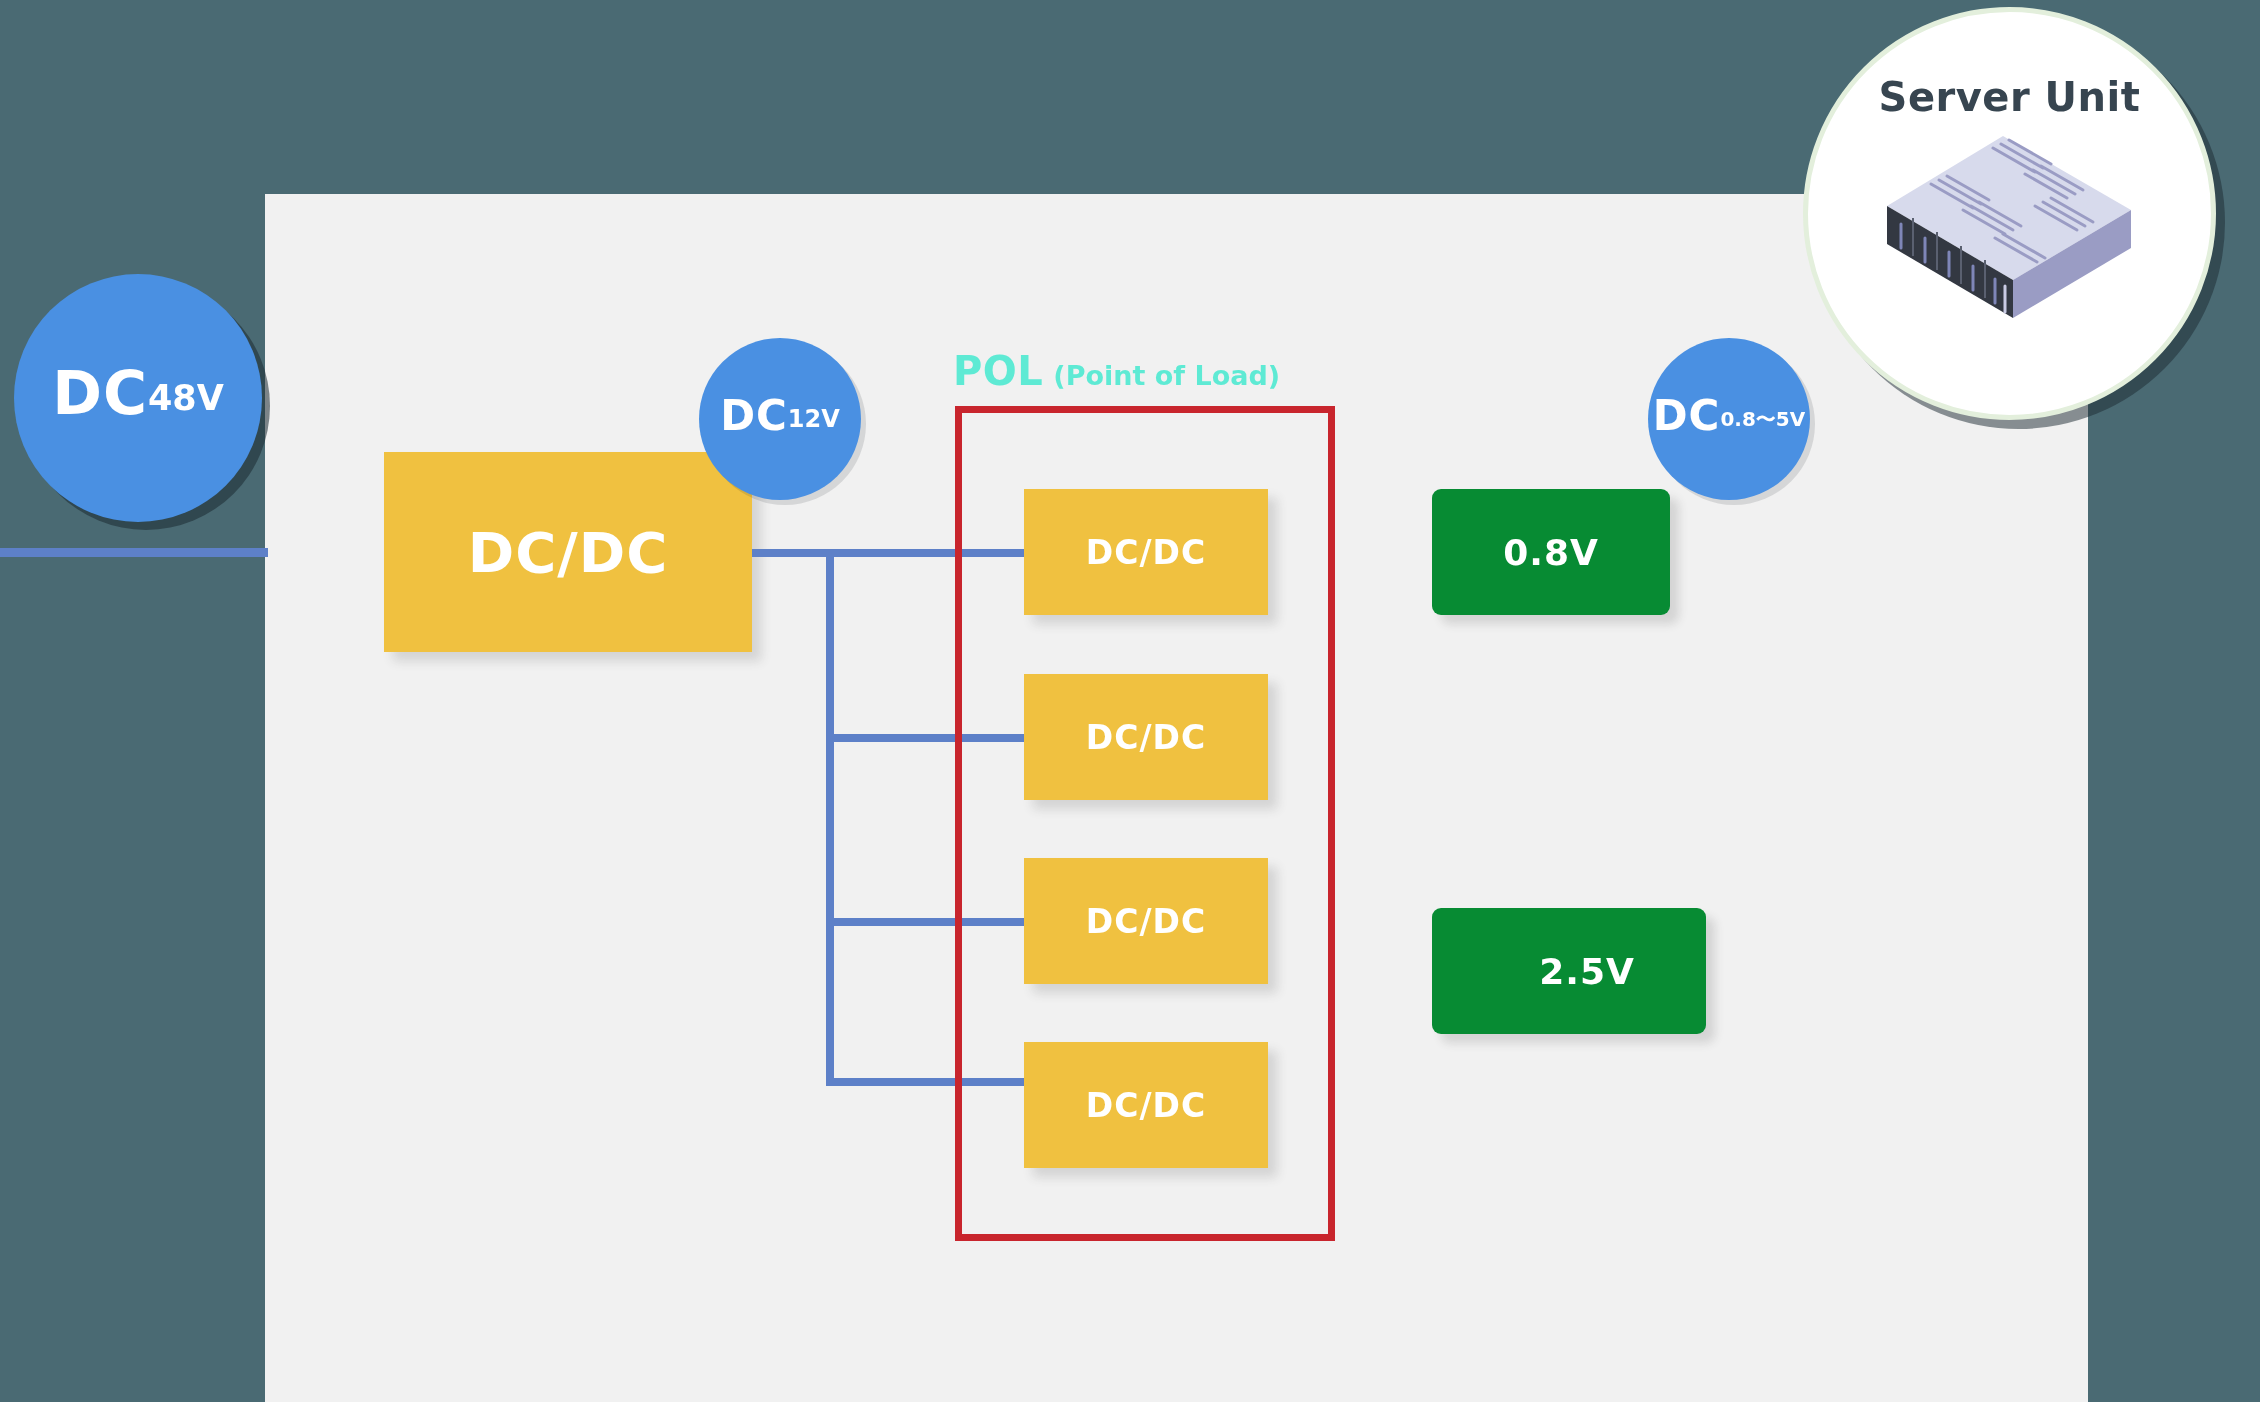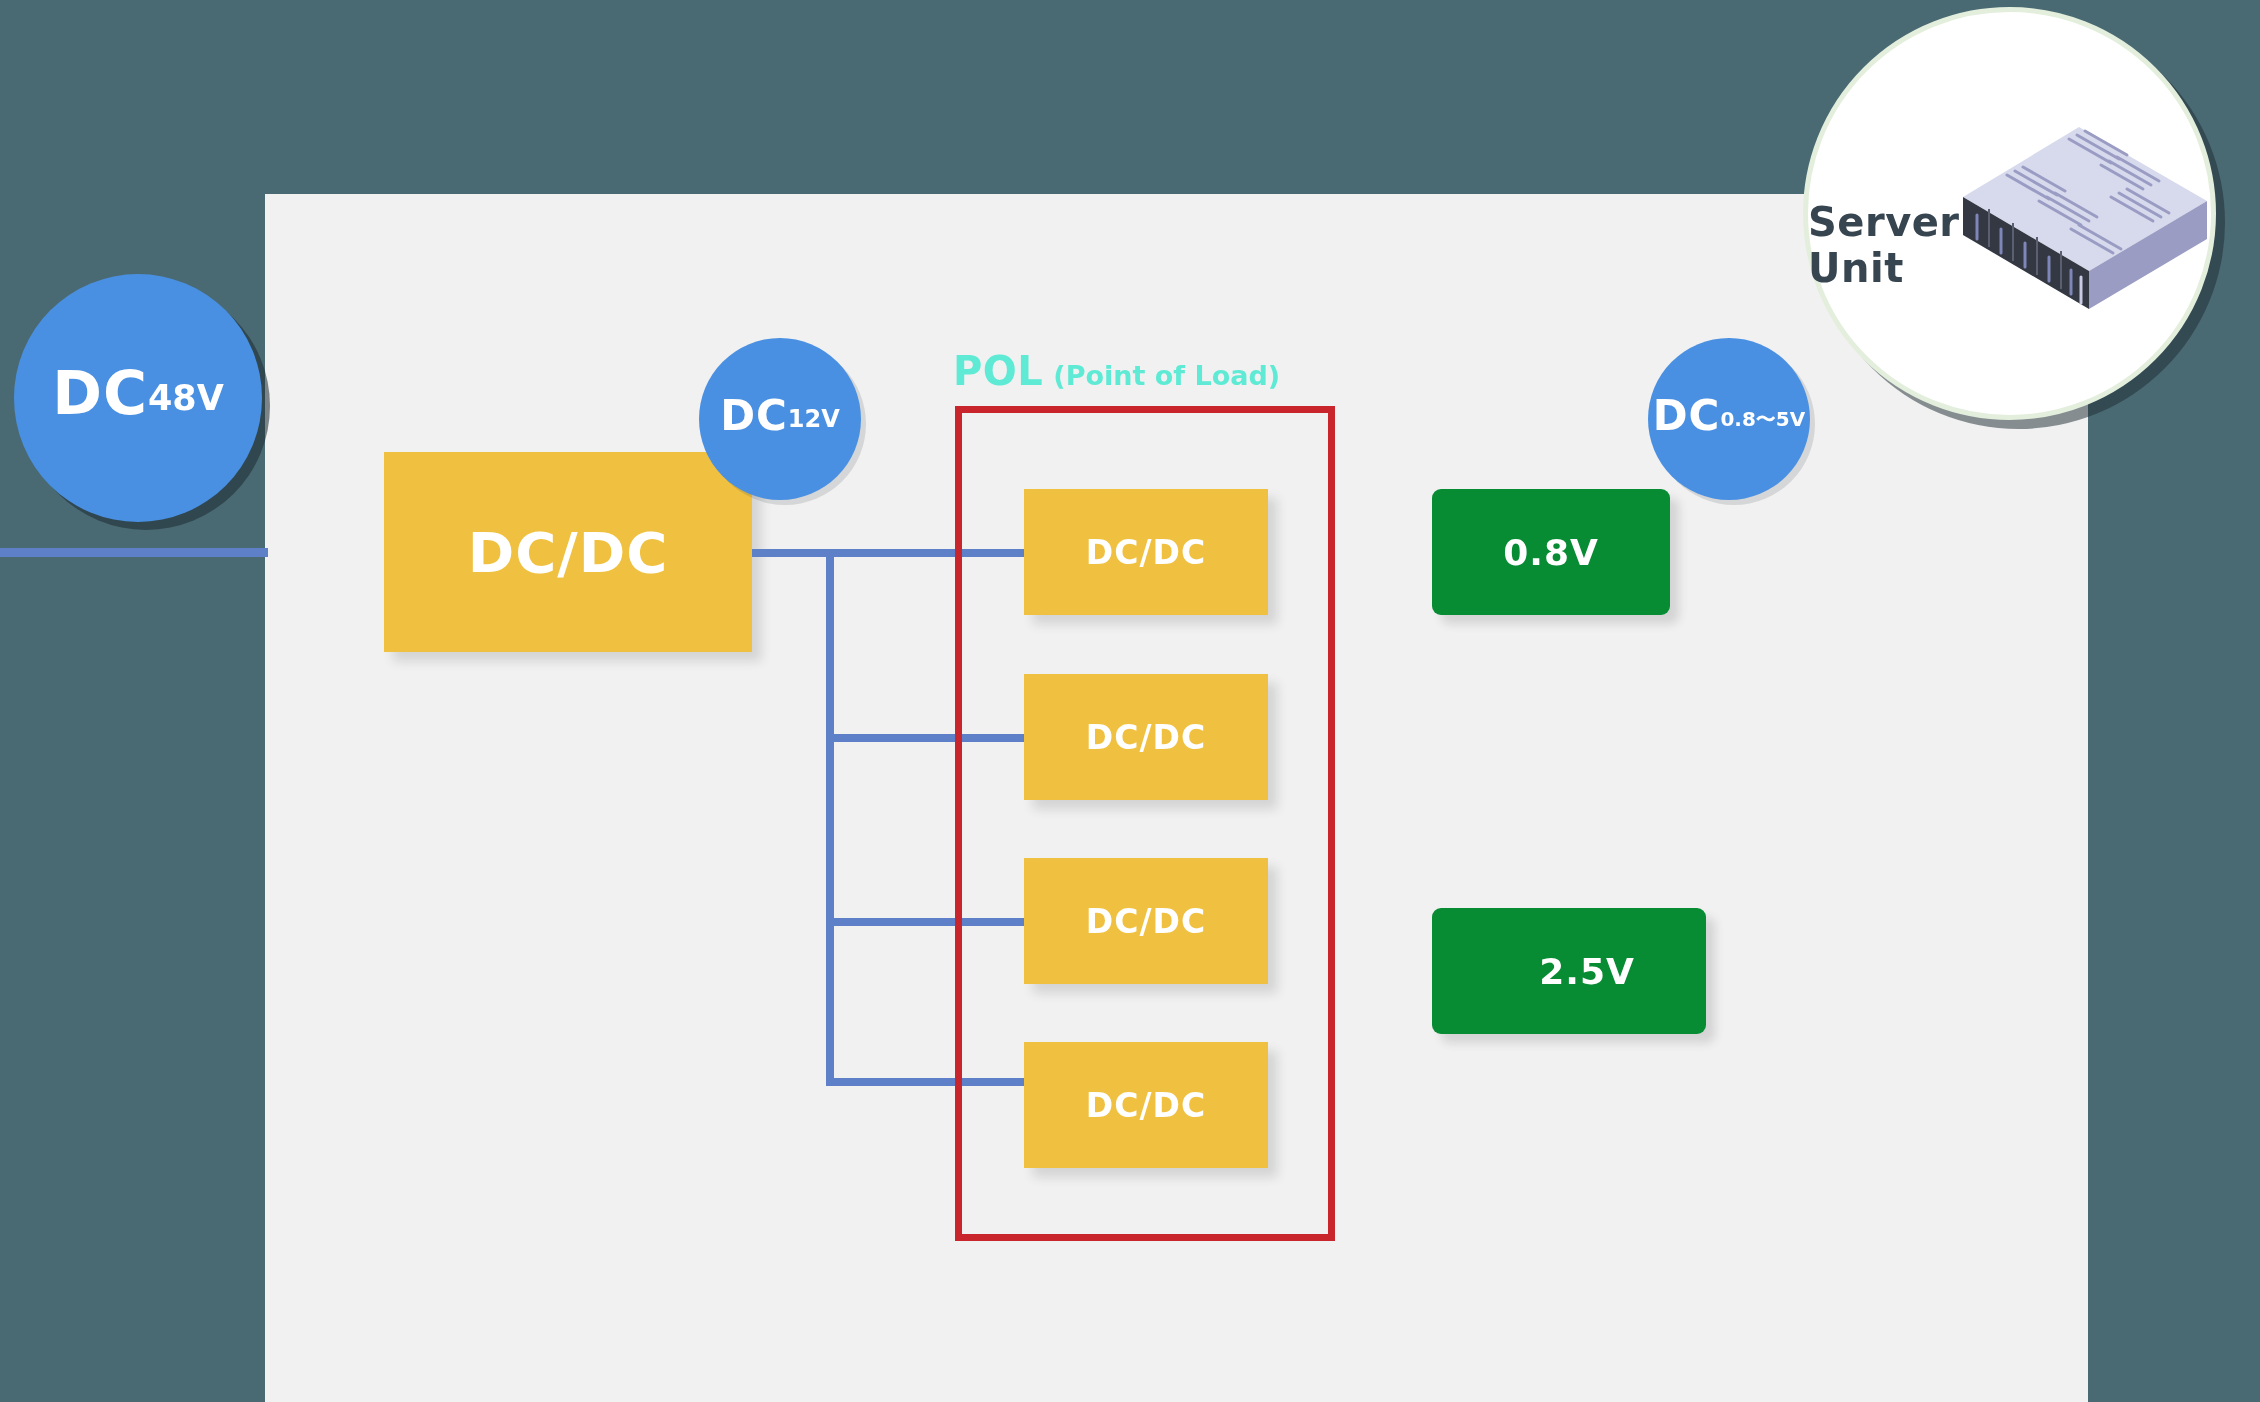--- a/index.html
+++ b/index.html
@@ -98,23 +98,22 @@
     left: 1803px;
     top: 7px;
     width: 413px;
     height: 413px;
     border-radius: 50%;
     background: #ffffff;
     border: 5px solid #e3efdc;
     box-sizing: border-box;
     box-shadow: 9px 9px 0 rgba(28,42,50,0.5);
     display: flex;
-    flex-direction: row;
+    flex-direction: column;
     align-items: center;
-    justify-content: center;
   }
   .server-title {
     margin-top: 62px;
     font-size: 40px;
     font-weight: bold;
     color: #374550;
     letter-spacing: 0.5px;
   }
   .server-art {
     margin-top: 12px;

